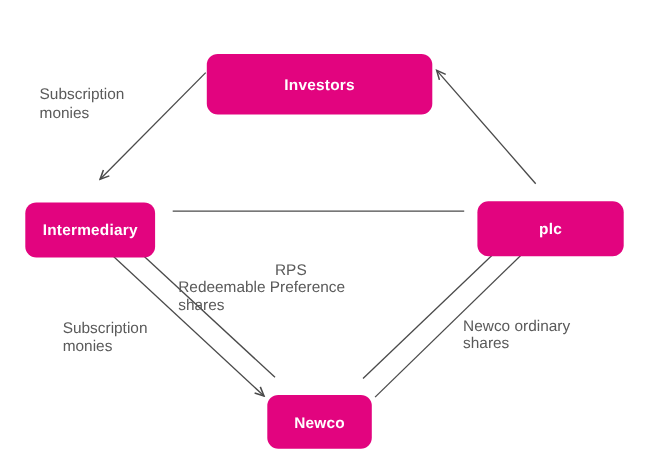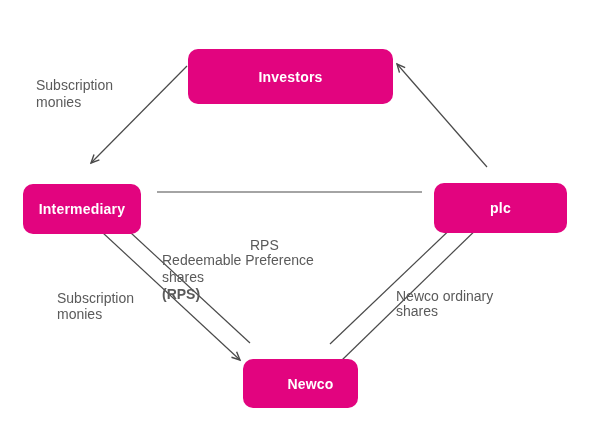--- a/index.html
+++ b/index.html
@@ -45,28 +45,28 @@
     font-size: 14px;
     line-height: 17px;
     text-align: left;
   }
   .edge-label.tight { line-height: 15px; }
   .edge-label .bold { font-weight: bold; }
   
   #node-investors    { left: 188px; top:  33px; width: 205px; height: 55px; }
   #node-intermediary { left:  23px; top: 168px; width: 118px; height: 50px; }
   #node-plc          { left: 434px; top: 167px; width: 133px; height: 50px; }
-  #node-newco        { left: 243px; top: 343px; width:  95px; height: 49px; padding-left: 20px; }
+  #node-newco        { left: 243px; top: 343px; width:  95px; height: 49px; }
   
   #label-sub-top       { left:  36px; top:  77px; width: 120px; }
   #label-plc-ordinary  { left: 440px; top:  94px; width: 160px; }
   #label-rps           { left: 250px; top: 202px; width:  80px; margin-top: 35px; }
   #label-redeemable    { left: 162px; top: 252px; width: 180px; }
   #label-sub-bottom    { left:  57px; top: 290px; width: 120px; line-height: 16px; }
-  #label-newco-shares  { left: 396px; top: 289px; width: 170px; }
+  #label-newco-shares  { left: 421px; top: 289px; width: 170px; }
 </style>
 </head>
 <body>
 
 <div id="stage">
 
   <svg id="edges-svg" viewBox="0 0 602 423" xmlns="http://www.w3.org/2000/svg">
     <defs>
       <marker id="arrow" viewBox="0 0 10 10" refX="8.5" refY="5" markerWidth="9" markerHeight="9" orient="auto-start-reverse">
         <path class="arrowhead-glyph" d="M1,1.5 L8.5,5 L1,8.5"></path>
@@ -103,21 +103,20 @@
   </div>
 
 
   <div class="edge-label" id="label-rps">
     <div>RPS</div>
   </div>
 
   <div class="edge-label" id="label-redeemable">
     <div>Redeemable Preference</div>
     <div>shares</div>
-    <div class="bold">(RPS)</div>
   </div>
 
   <div class="edge-label" id="label-sub-bottom">
     <div>Subscription</div>
     <div>monies</div>
   </div>
 
   <div class="edge-label tight" id="label-newco-shares">
     <div>Newco ordinary</div>
     <div>shares</div>

